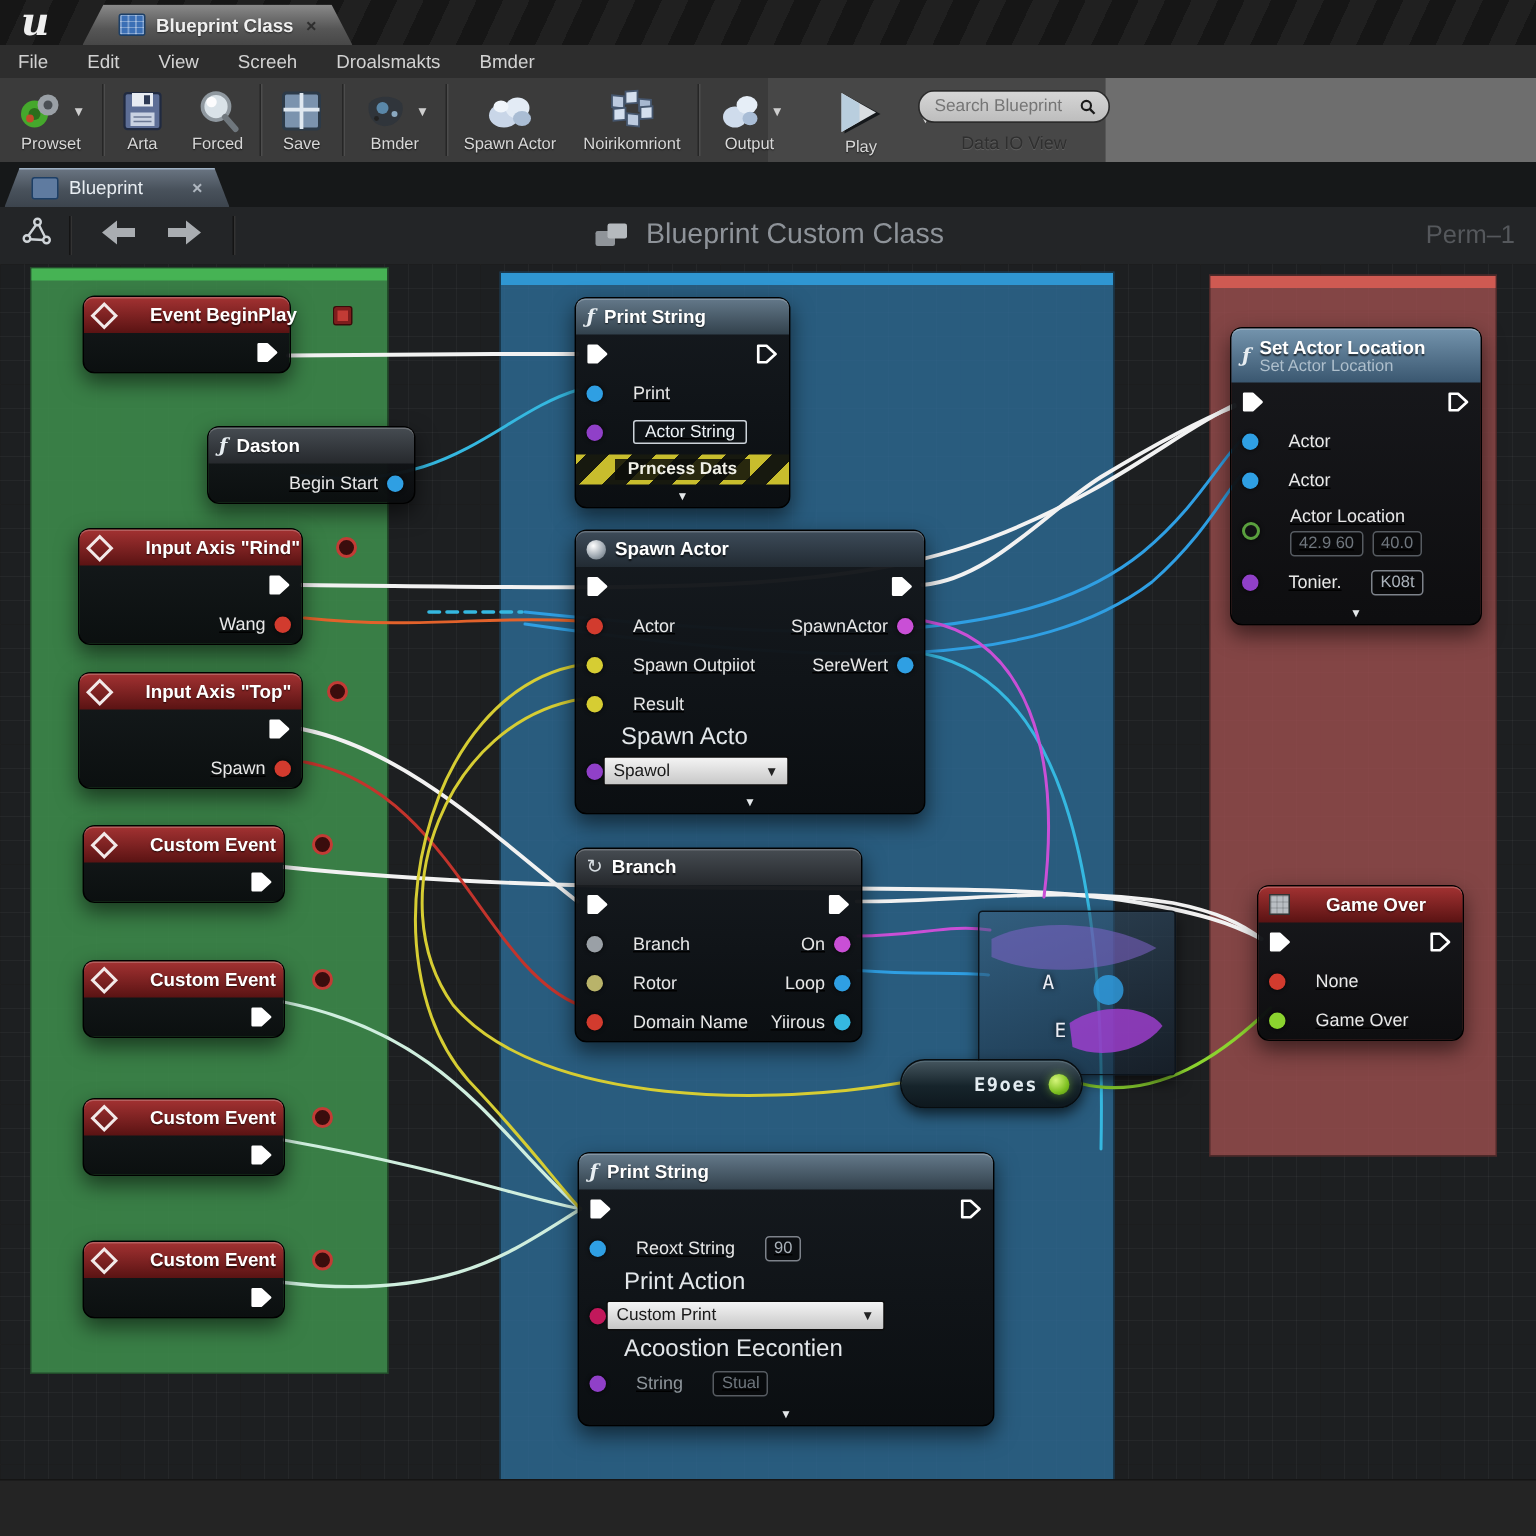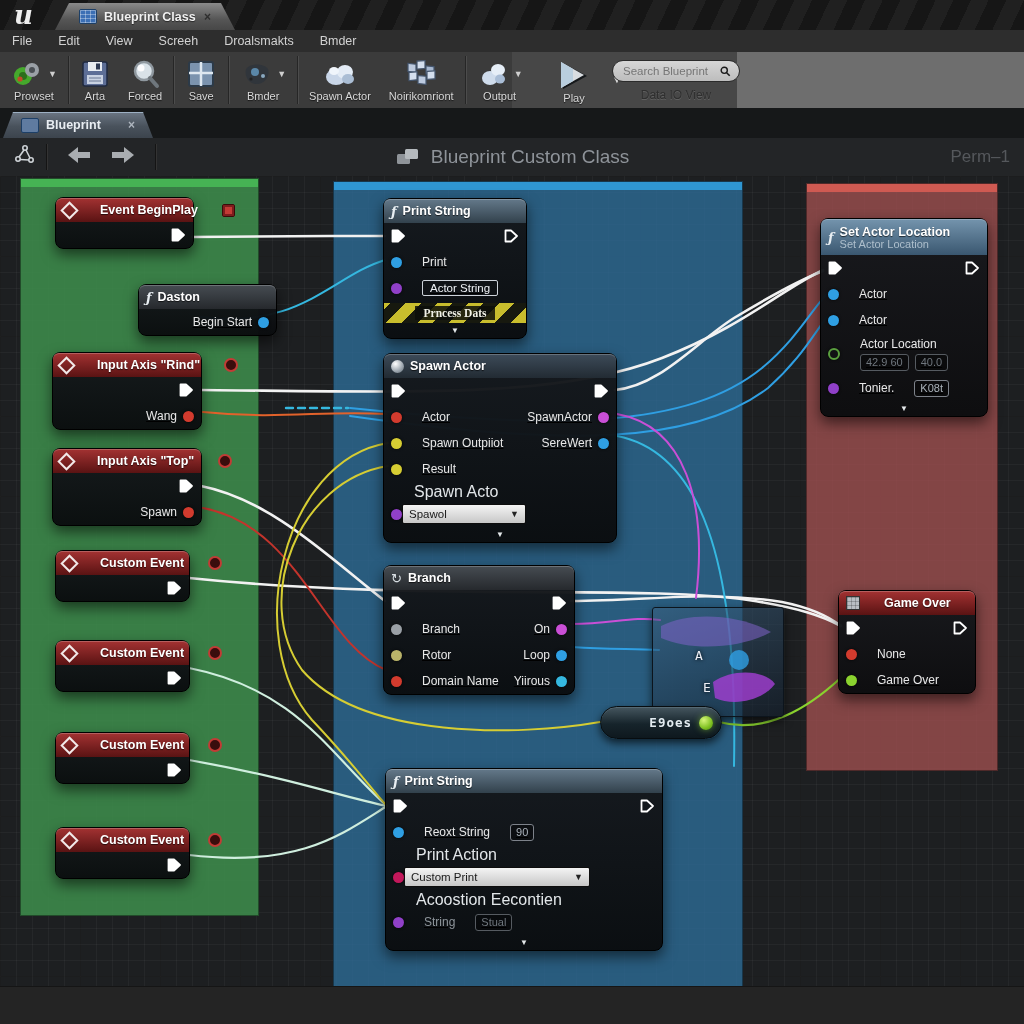--- a/index.html
+++ b/index.html
@@ -49,21 +49,21 @@
     font-size:11.5px;color:#3c3c3c;font-family:inherit;}
   #searchsub{margin-top:6px;text-align:center;font-size:12px;color:#2f2f2f;text-shadow:0 1px 0 #ffffff22;}
 
   
   #docbar{position:absolute;left:0;top:108px;width:100%;height:30px;background:#161819;}
   .doctab{position:absolute;left:3px;top:4px;height:26px;width:150px;
     background:linear-gradient(180deg,#6b7683,#49525c 55%,#3c444d);
     clip-path:polygon(10px 0,calc(100% - 10px) 0,100% 100%,0 100%);
     display:flex;align-items:center;gap:7px;padding:0 18px;box-sizing:border-box;
     box-shadow:inset 0 1px 0 #9db0c3;}
-  .doctab .tlabel{color:#e8edf2;font-size:12.5px;font-weight:bold;}
+  .doctab .tlabel{color:#e8edf2;font-size:12.5px;font-weight:normal;}
 
   
   #graphbar{position:absolute;left:0;top:138px;width:100%;height:38px;background:#232527;
     border-bottom:1px solid #0d0d0d;display:flex;align-items:center;}
   .gsep{width:1px;height:26px;background:#141414;box-shadow:1px 0 0 #333;margin:0 10px;}
   #graphtitle{position:absolute;left:0;width:100%;text-align:center;color:#8e9399;
     font-size:19px;display:flex;align-items:center;justify-content:center;gap:10px;pointer-events:none;}
   #permlabel{position:absolute;right:14px;color:#55585c;font-size:17px;}
 
   
@@ -119,21 +119,21 @@
   .section{font-size:16px;color:#e2e6e9;padding-left:30px;height:19px;display:flex;align-items:center;white-space:nowrap;}
   .valbox{border:1px solid #7d828a;border-radius:3px;background:#00000055;color:#a9b1b9;
     font-size:11px;padding:0 5px;height:15px;line-height:15px;white-space:nowrap;}
   .valbox.dimbox{border-color:#565b61;color:#6f767d;}
   .boxlabel{border:1px solid #cdd3da;border-radius:2px;color:#eef2f6;font-size:11.5px;padding:1px 7px;white-space:nowrap;}
   .dd{background:linear-gradient(180deg,#f4f4f4,#c7c7c7);border:1px solid #0d0d0d;border-radius:2px;
     height:18px;display:flex;align-items:center;justify-content:space-between;padding:0 6px;
     font-size:11.5px;color:#191919;}
   .dd .ddarrow{font-size:9px;color:#222;}
   .hazard{height:20px;margin-top:2px;display:flex;align-items:center;justify-content:center;
-    background:repeating-linear-gradient(-45deg,#c8bd2d 0 11px,#17190f 11px 22px);font-family:Liberation Serif, serif;}
+    background:repeating-linear-gradient(-45deg,#c8bd2d 0 11px,#17190f 11px 22px);}
   .hazard span{background:rgba(12,14,9,.85);color:#f0f0e6;font-size:11.5px;font-weight:bold;padding:1px 9px;}
   .collapse{height:15px;text-align:center;color:#e4e8ea;font-size:8px;line-height:15px;}
   .colstack{display:flex;flex-direction:column;gap:3px;}
   .boxesrow{display:flex;gap:6px;}
 
   
   #pill{position:absolute;border-radius:17px;border:1px solid #070c0f;
     background:linear-gradient(180deg,#45565f,#16242b 55%,#0e181e);
     box-shadow:inset 0 1px 0 #7b949e55,0 4px 9px #000a;display:flex;align-items:center;justify-content:flex-end;
     padding:0 8px;box-sizing:border-box;gap:7px;}

